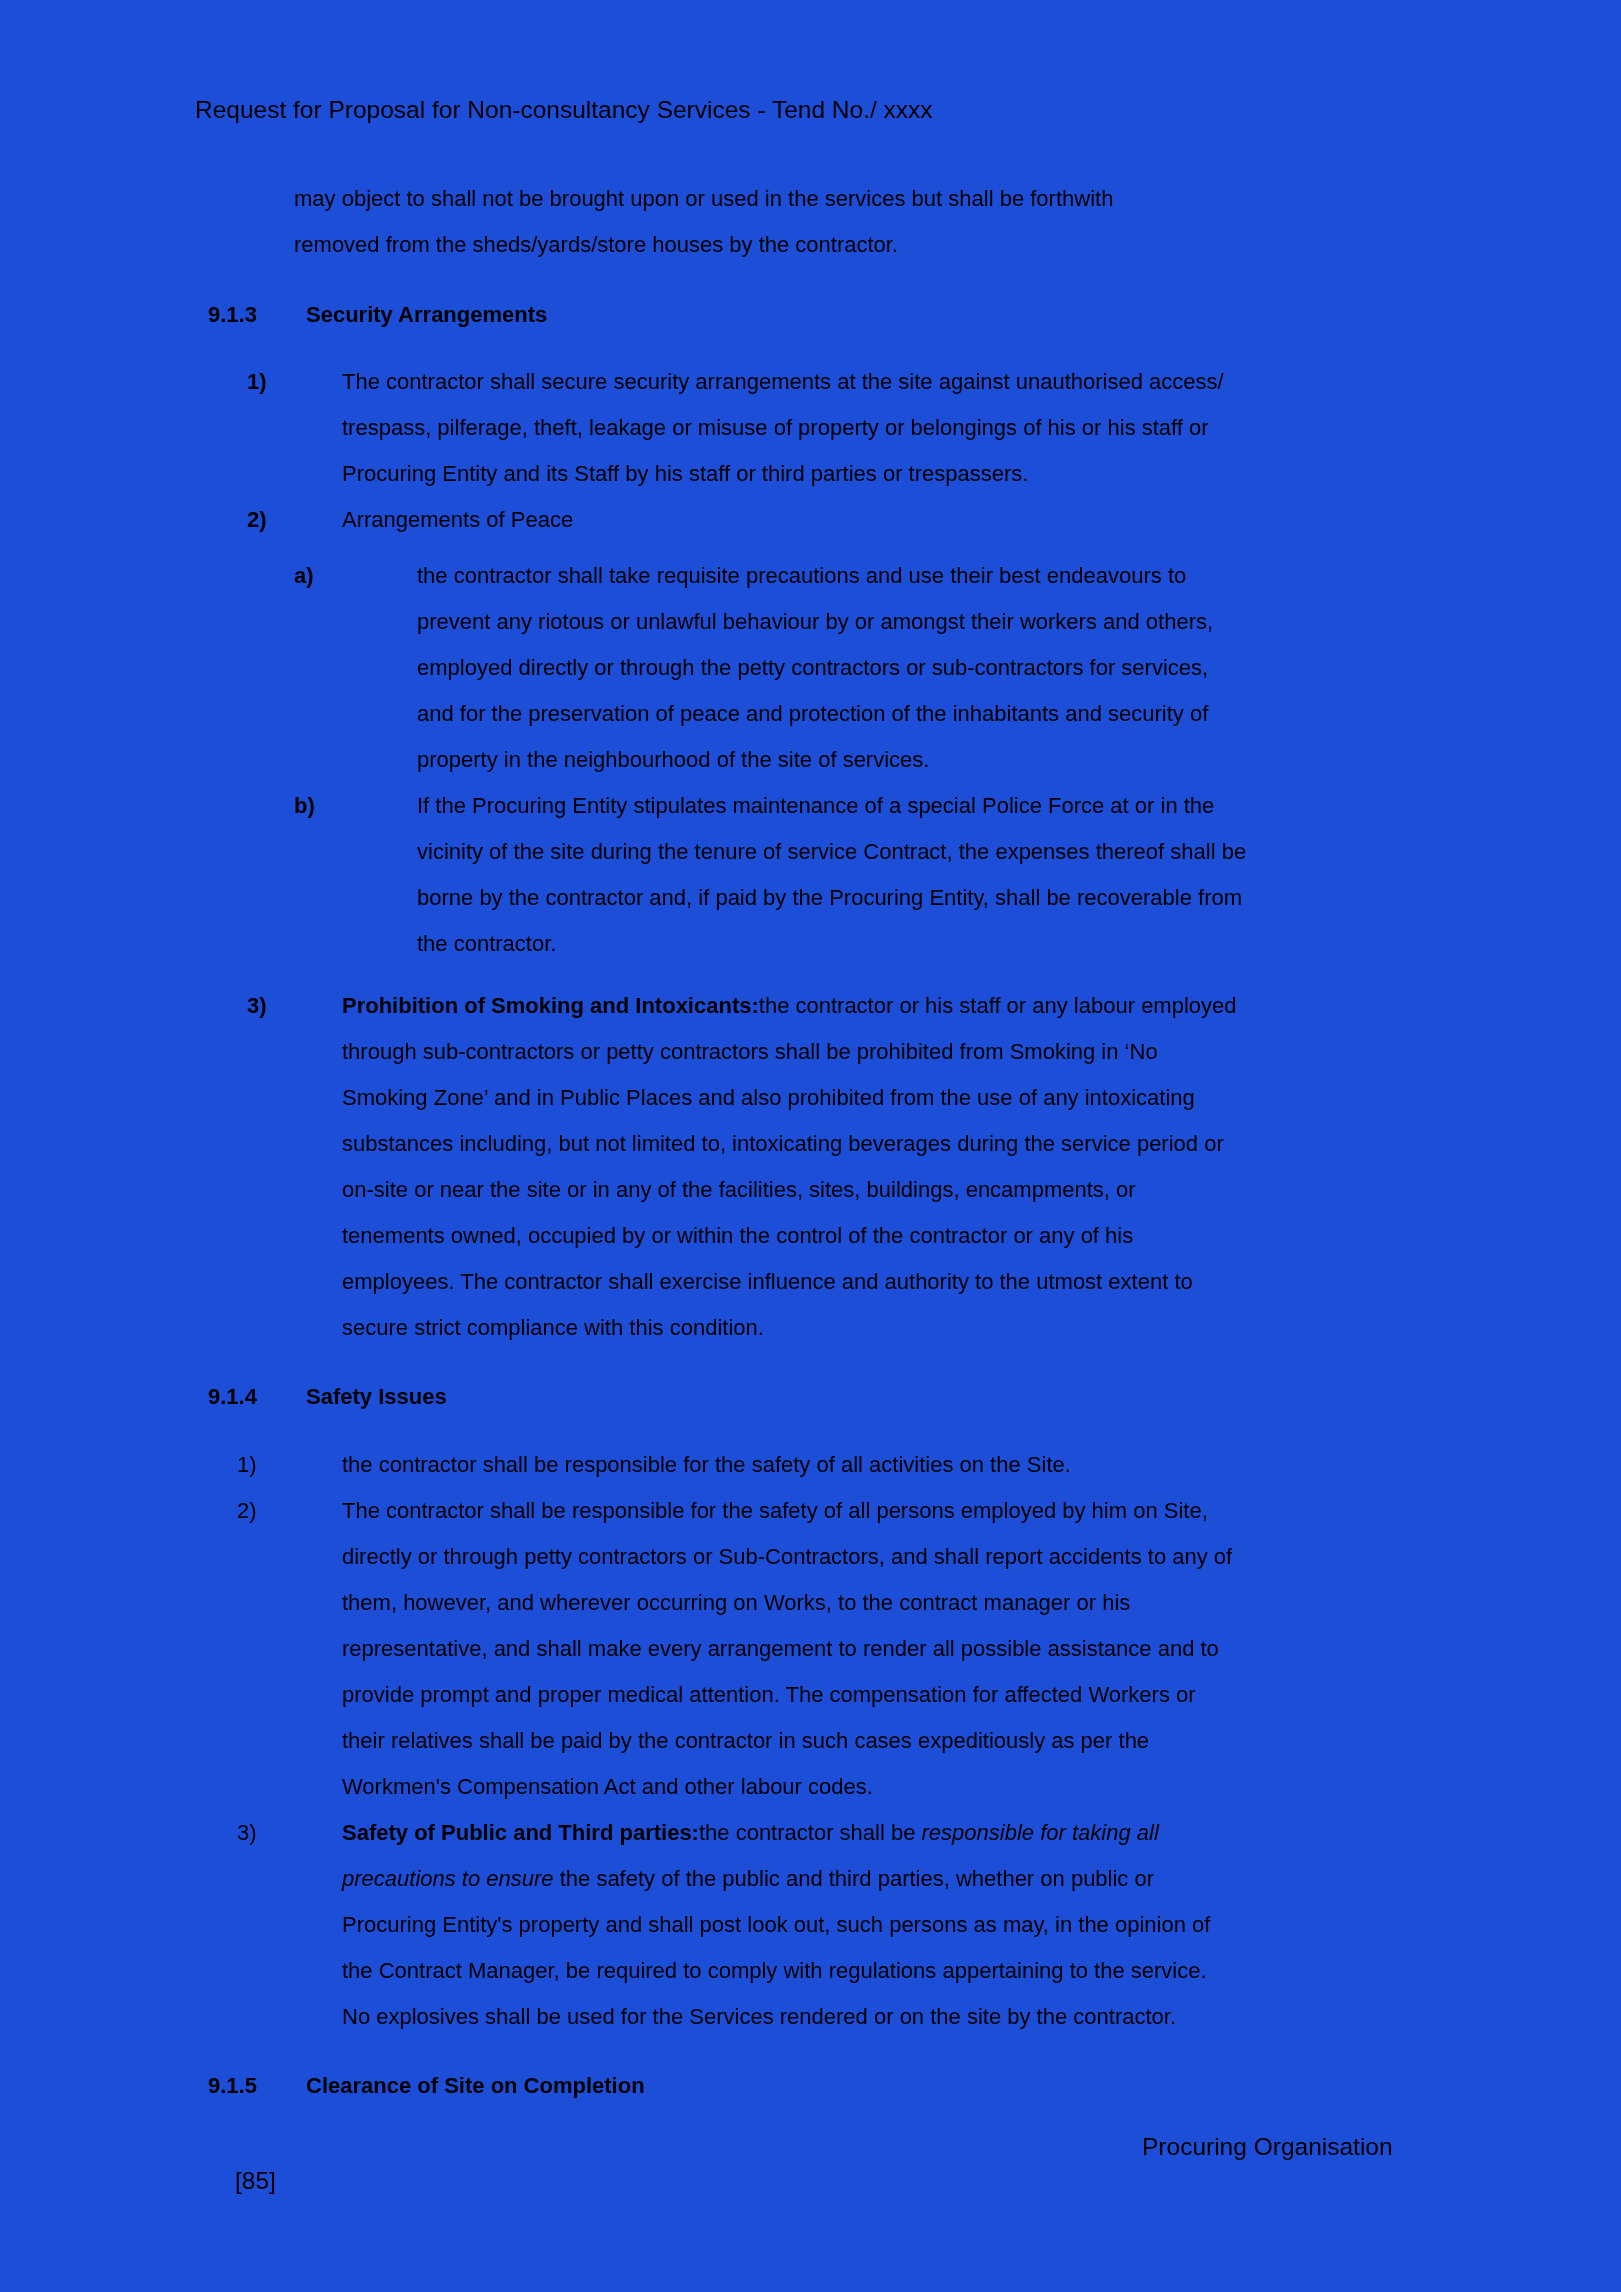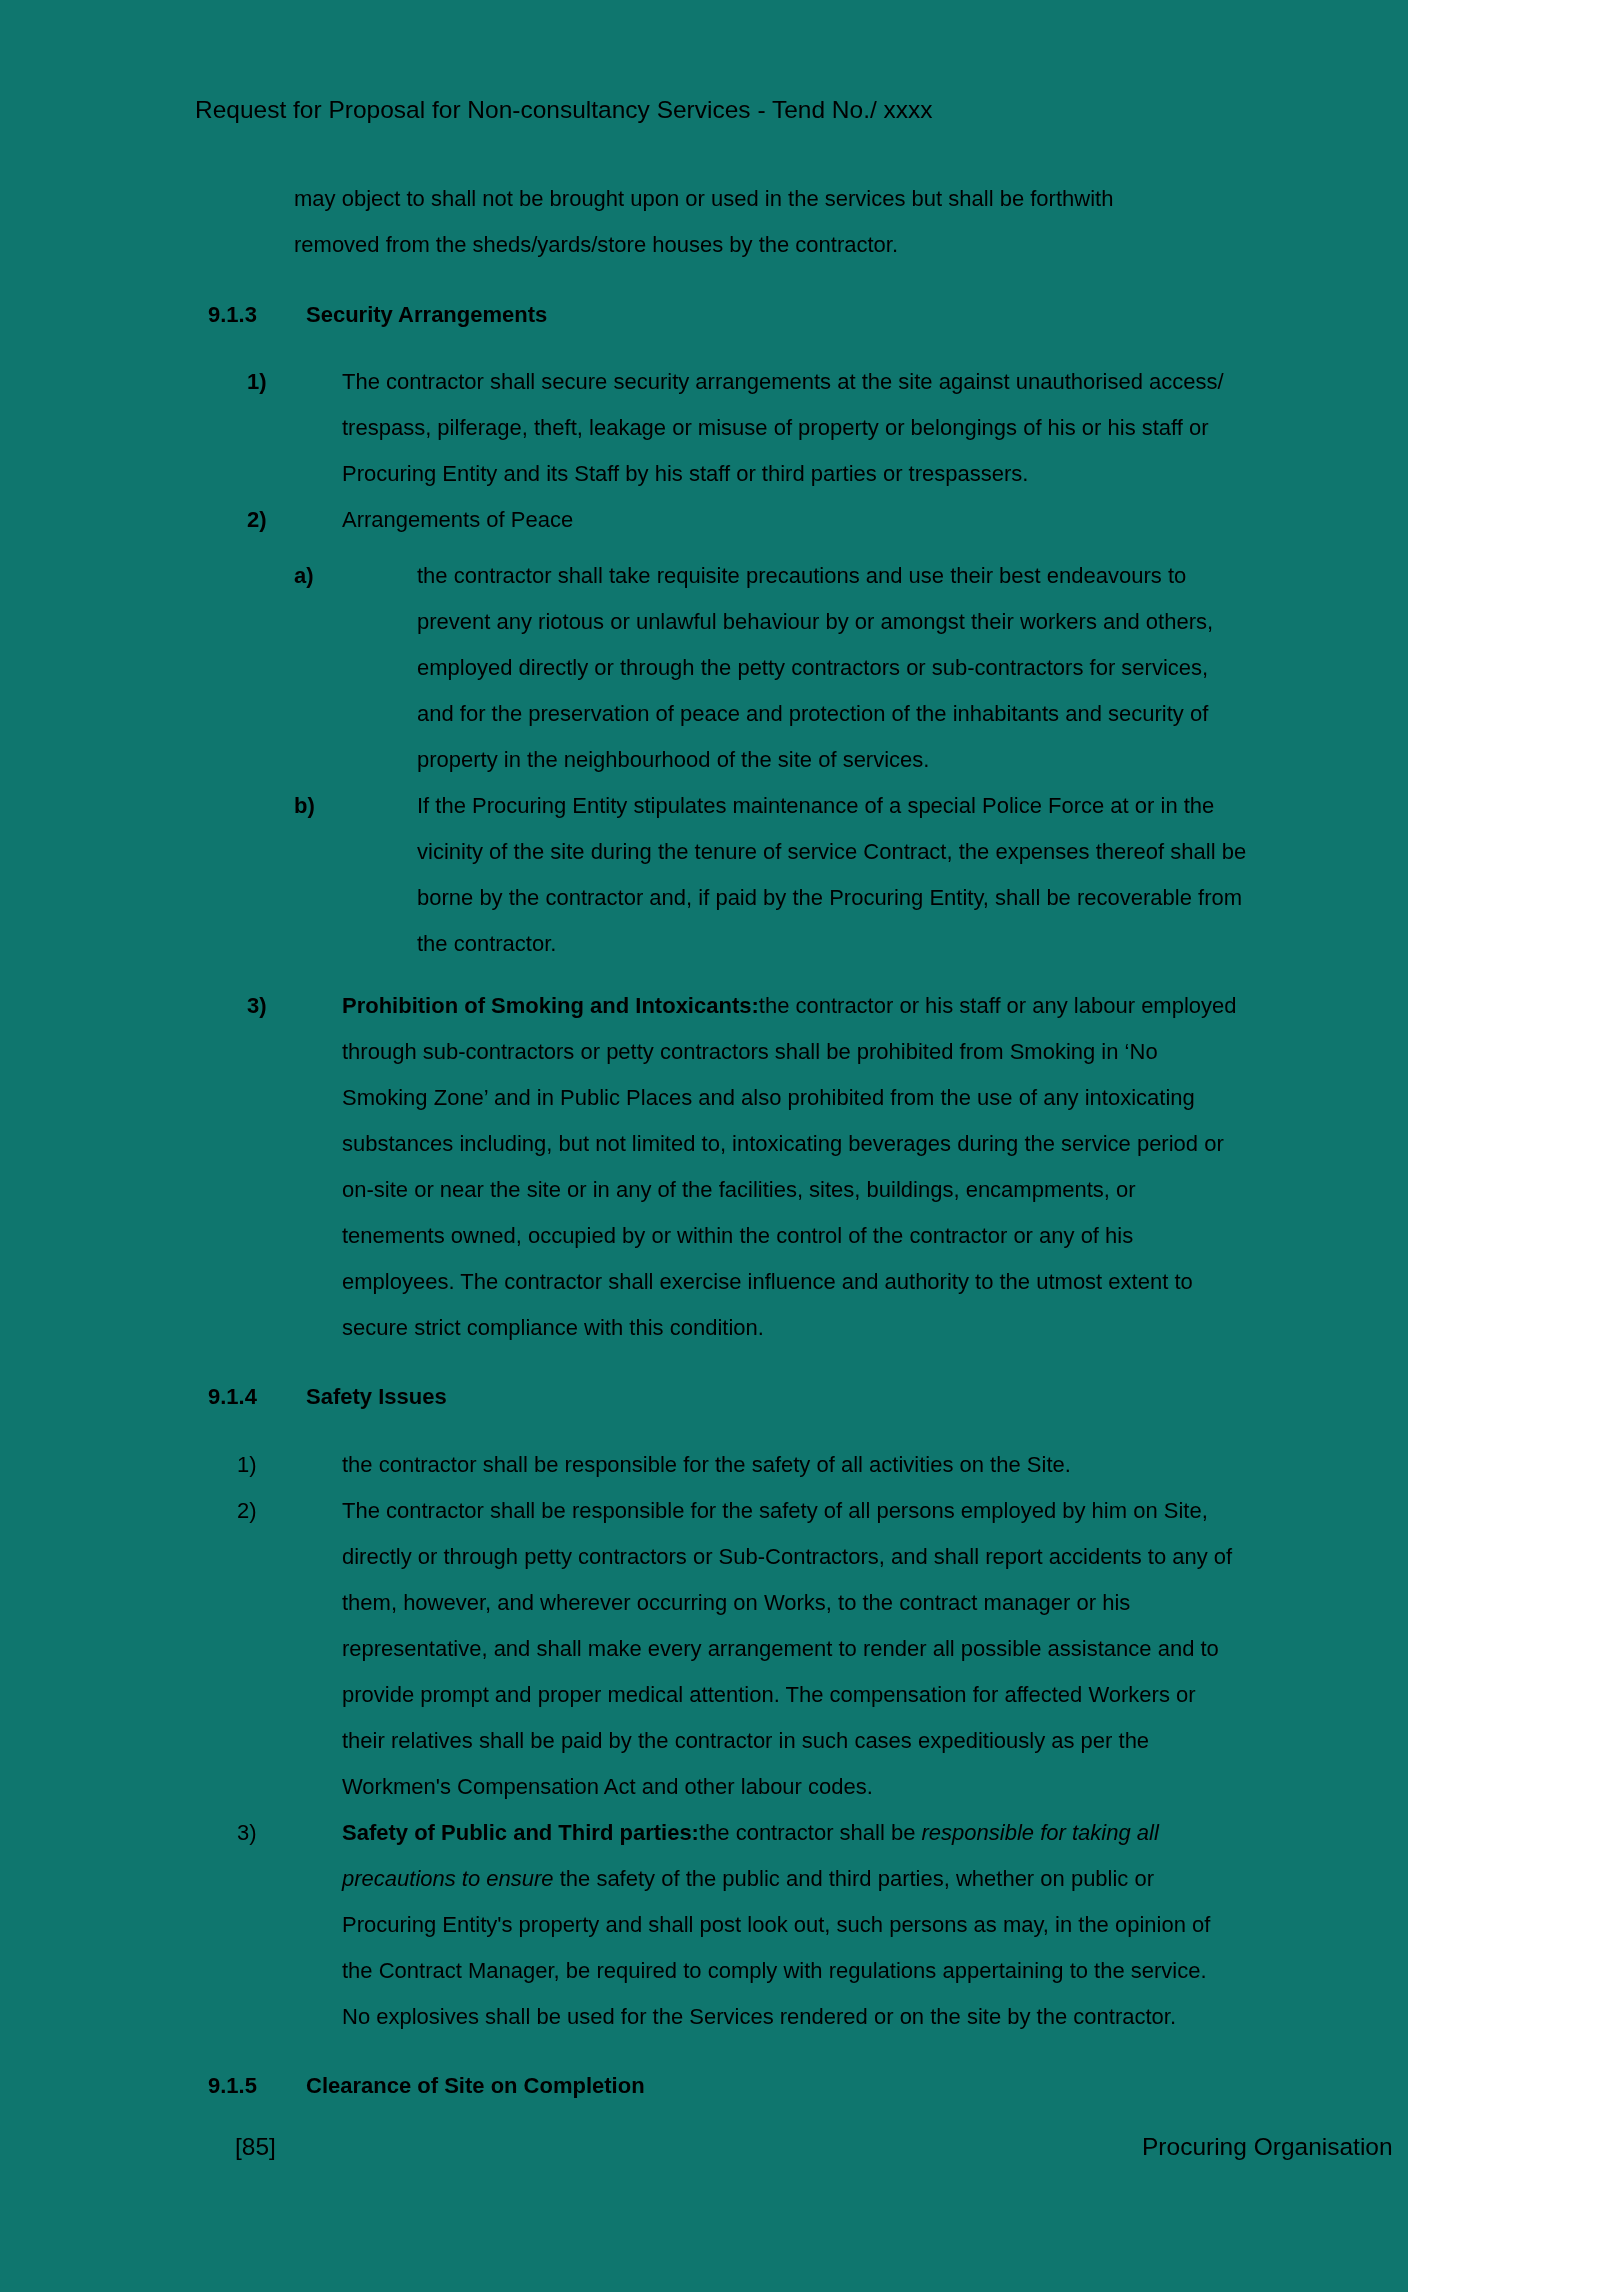--- a/index.html
+++ b/index.html
@@ -1,20 +1,20 @@
 <!DOCTYPE html>
 <html><head>
 <meta charset="utf-8">
 <style>
   html, body { margin: 0; padding: 0; background: #ffffff; }
   .page {
     position: relative;
-    width: 1408px;
+    width: 1621px;
     height: 2293px;
-    background: #0f766e;
+    background: #1d4ed8;
     color: #000000;
     font-family: "Liberation Sans", "DejaVu Sans", sans-serif;
     overflow: hidden;
   }
   .hdr {
     position: absolute;
     left: 195px;
     top: 95px;
     font-size: 24.5px;
     line-height: 29px;
@@ -42,21 +42,21 @@
   .li-marker { flex: none; }
   .li.level1.boldnum > .li-marker { margin-left: 51px; width: 47px; font-weight: bold; }
   .li.level1.plainnum > .li-marker { margin-left: 41px; width: 57px; }
   .li.level2 > .li-marker { margin-left: 98px; width: 75px; font-weight: bold; }
   .li-text { flex: none; max-width: 1294px; white-space: pre-wrap; margin-left: 48px; }
   .li.level1 + .li.level2 { margin-top: 9.8px; }
   .li.level2 + .li.level1 { margin-top: 15.7px; }
   .b { font-weight: bold; }
   .i { font-style: italic; }
   .ftr { position: absolute; top: 2133px; font-size: 24.5px; line-height: 28px; }
-  #ftr-left { left: 235px; }
+  #ftr-left { left: 235px; margin-top: 34px; }
   #ftr-right { left: 1142px; }
 </style>
 </head>
 <body>
 
 <div class="page">
   <div class="hdr">Request for Proposal for Non-consultancy Services - Tend No./ xxxx</div>
 
   <div class="content">
       <div class="para"><span class="">may object to shall not be brought upon or used in the services but shall be forthwith

